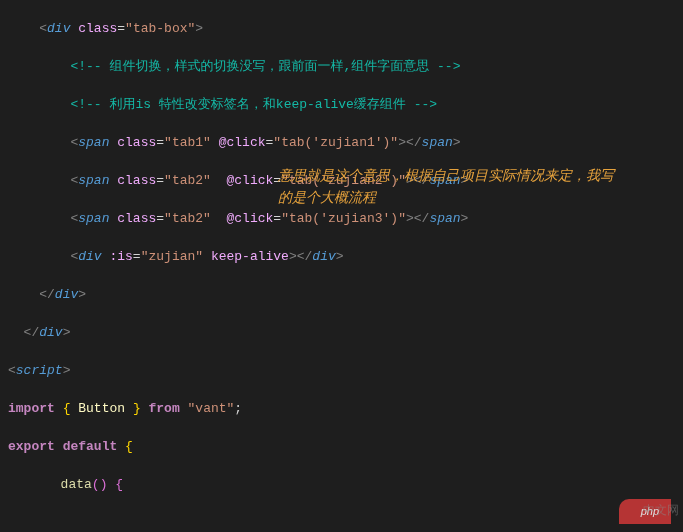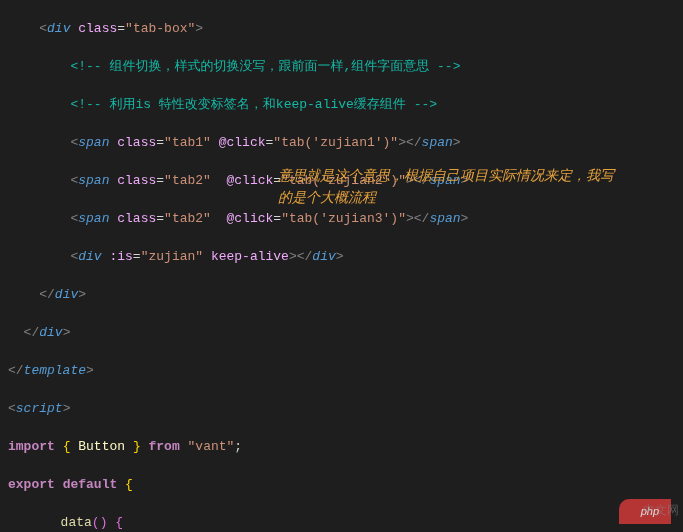--- a/index.html
+++ b/index.html
@@ -72,21 +72,20 @@
 <div class="editor">
 <div class="line">    <span class="tag-bracket">&lt;</span><span class="tag-name">div</span> <span class="attr-name">class</span><span class="plain">=</span><span class="attr-value">"tab-box"</span><span class="tag-bracket">&gt;</span></div>
 <div class="line">        <span class="comment">&lt;!-- 组件切换，样式的切换没写，跟前面一样,组件字面意思 --&gt;</span></div>
 <div class="line">        <span class="comment">&lt;!-- 利用is 特性改变标签名，和keep-alive缓存组件 --&gt;</span></div>
 <div class="line">        <span class="tag-bracket">&lt;</span><span class="tag-name">span</span> <span class="attr-name">class</span><span class="plain">=</span><span class="attr-value">"tab1"</span> <span class="attr-name">@click</span><span class="plain">=</span><span class="attr-value">"tab('zujian1')"</span><span class="tag-bracket">&gt;&lt;/</span><span class="tag-name">span</span><span class="tag-bracket">&gt;</span></div>
 <div class="line">        <span class="tag-bracket">&lt;</span><span class="tag-name">span</span> <span class="attr-name">class</span><span class="plain">=</span><span class="attr-value">"tab2"</span>  <span class="attr-name">@click</span><span class="plain">=</span><span class="attr-value">"tab('zujian2')"</span><span class="tag-bracket">&gt;&lt;/</span><span class="tag-name">span</span><span class="tag-bracket">&gt;</span></div>
 <div class="line">        <span class="tag-bracket">&lt;</span><span class="tag-name">span</span> <span class="attr-name">class</span><span class="plain">=</span><span class="attr-value">"tab2"</span>  <span class="attr-name">@click</span><span class="plain">=</span><span class="attr-value">"tab('zujian3')"</span><span class="tag-bracket">&gt;&lt;/</span><span class="tag-name">span</span><span class="tag-bracket">&gt;</span></div>
 <div class="line">        <span class="tag-bracket">&lt;</span><span class="tag-name">div</span> <span class="attr-name">:is</span><span class="plain">=</span><span class="attr-value">"zujian"</span> <span class="attr-name">keep-alive</span><span class="tag-bracket">&gt;&lt;/</span><span class="tag-name">div</span><span class="tag-bracket">&gt;</span></div>
 <div class="line">    <span class="tag-bracket">&lt;/</span><span class="tag-name">div</span><span class="tag-bracket">&gt;</span></div>
 <div class="line">  <span class="tag-bracket">&lt;/</span><span class="tag-name">div</span><span class="tag-bracket">&gt;</span></div>
-<div class="line"><span class="tag-bracket">&lt;/</span><span class="tag-name">template</span><span class="tag-bracket">&gt;</span></div>
 <div class="line"><span class="tag-bracket">&lt;</span><span class="tag-name">script</span><span class="tag-bracket">&gt;</span></div>
 <div class="line"><span class="keyword">import</span> <span class="paren-yellow">{</span> <span class="identifier">Button</span> <span class="paren-yellow">}</span> <span class="keyword">from</span> <span class="string">"vant"</span><span class="plain">;</span></div>
 <div class="line"><span class="keyword">export</span> <span class="keyword">default</span> <span class="paren-yellow">{</span></div>
 <div class="line">  <span class="function-name">data</span><span class="paren-purple">()</span> <span class="paren-purple">{</span></div>
 
 
 
 
 
 

